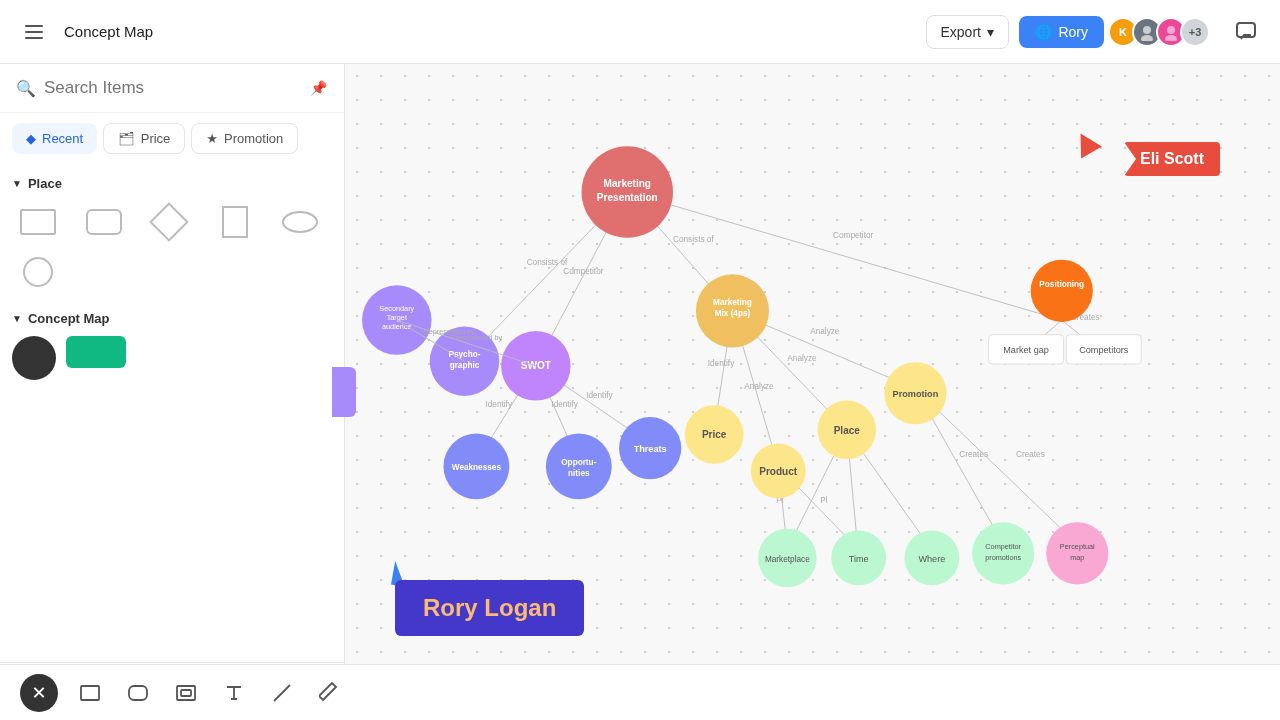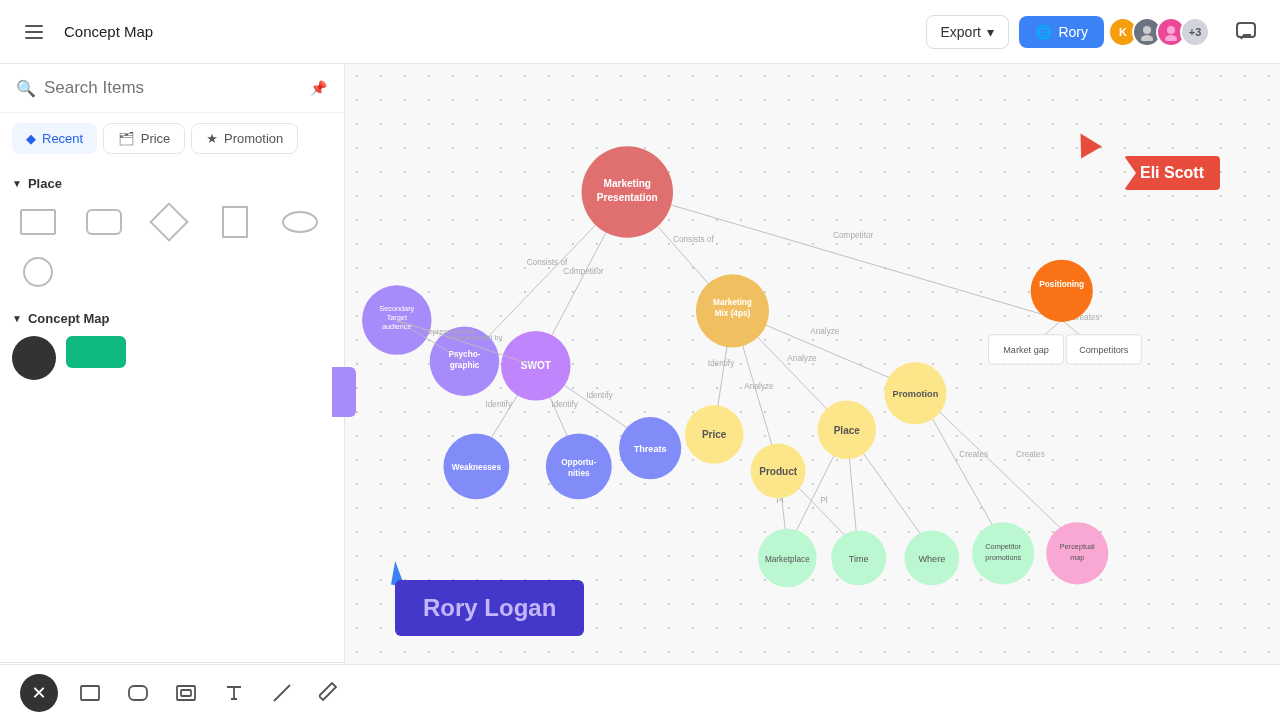--- a/index.html
+++ b/index.html
@@ -125,38 +125,38 @@
     .concept-svg { position: absolute; top: 0; left: 0; width: 100%; height: 100%; }
 
     
     .map-title {
       position: absolute; top: 30px; left: 50%; transform: translateX(-50%);
       font-size: 20px; font-weight: 700; color: #222; white-space: nowrap;
     }
 
     
     .eli-label {
-      position: absolute; top: 92px; right: 60px;
+      position: absolute; top: 78px; right: 60px;
       background: #e74c3c; color: #fff; padding: 8px 16px;
       font-size: 16px; font-weight: 600; border-radius: 4px;
       clip-path: polygon(0 0, 100% 0, 100% 100%, 0 100%, 12px 50%);
     }
     .eli-cursor {
       position: absolute; top: 68px; right: 182px;
       width: 0; height: 0;
       border-left: 12px solid transparent;
       border-right: 12px solid transparent;
       border-bottom: 22px solid #e74c3c;
       transform: rotate(-30deg);
     }
 
     
     .rory-label {
       position: absolute; bottom: 28px; left: 50px;
-      background: #4338ca; color: #c4b5fd; padding: 14px 28px;
+      background: #4338ca; color: #fdba74; padding: 14px 28px;
       font-size: 24px; font-weight: 600; border-radius: 6px;
     }
     .rory-cursor {
       position: absolute; bottom: 78px; left: 48px;
       width: 0; height: 0;
       border-right: 14px solid transparent;
       border-bottom: 24px solid #3b82f6;
       transform: rotate(10deg);
     }
 

